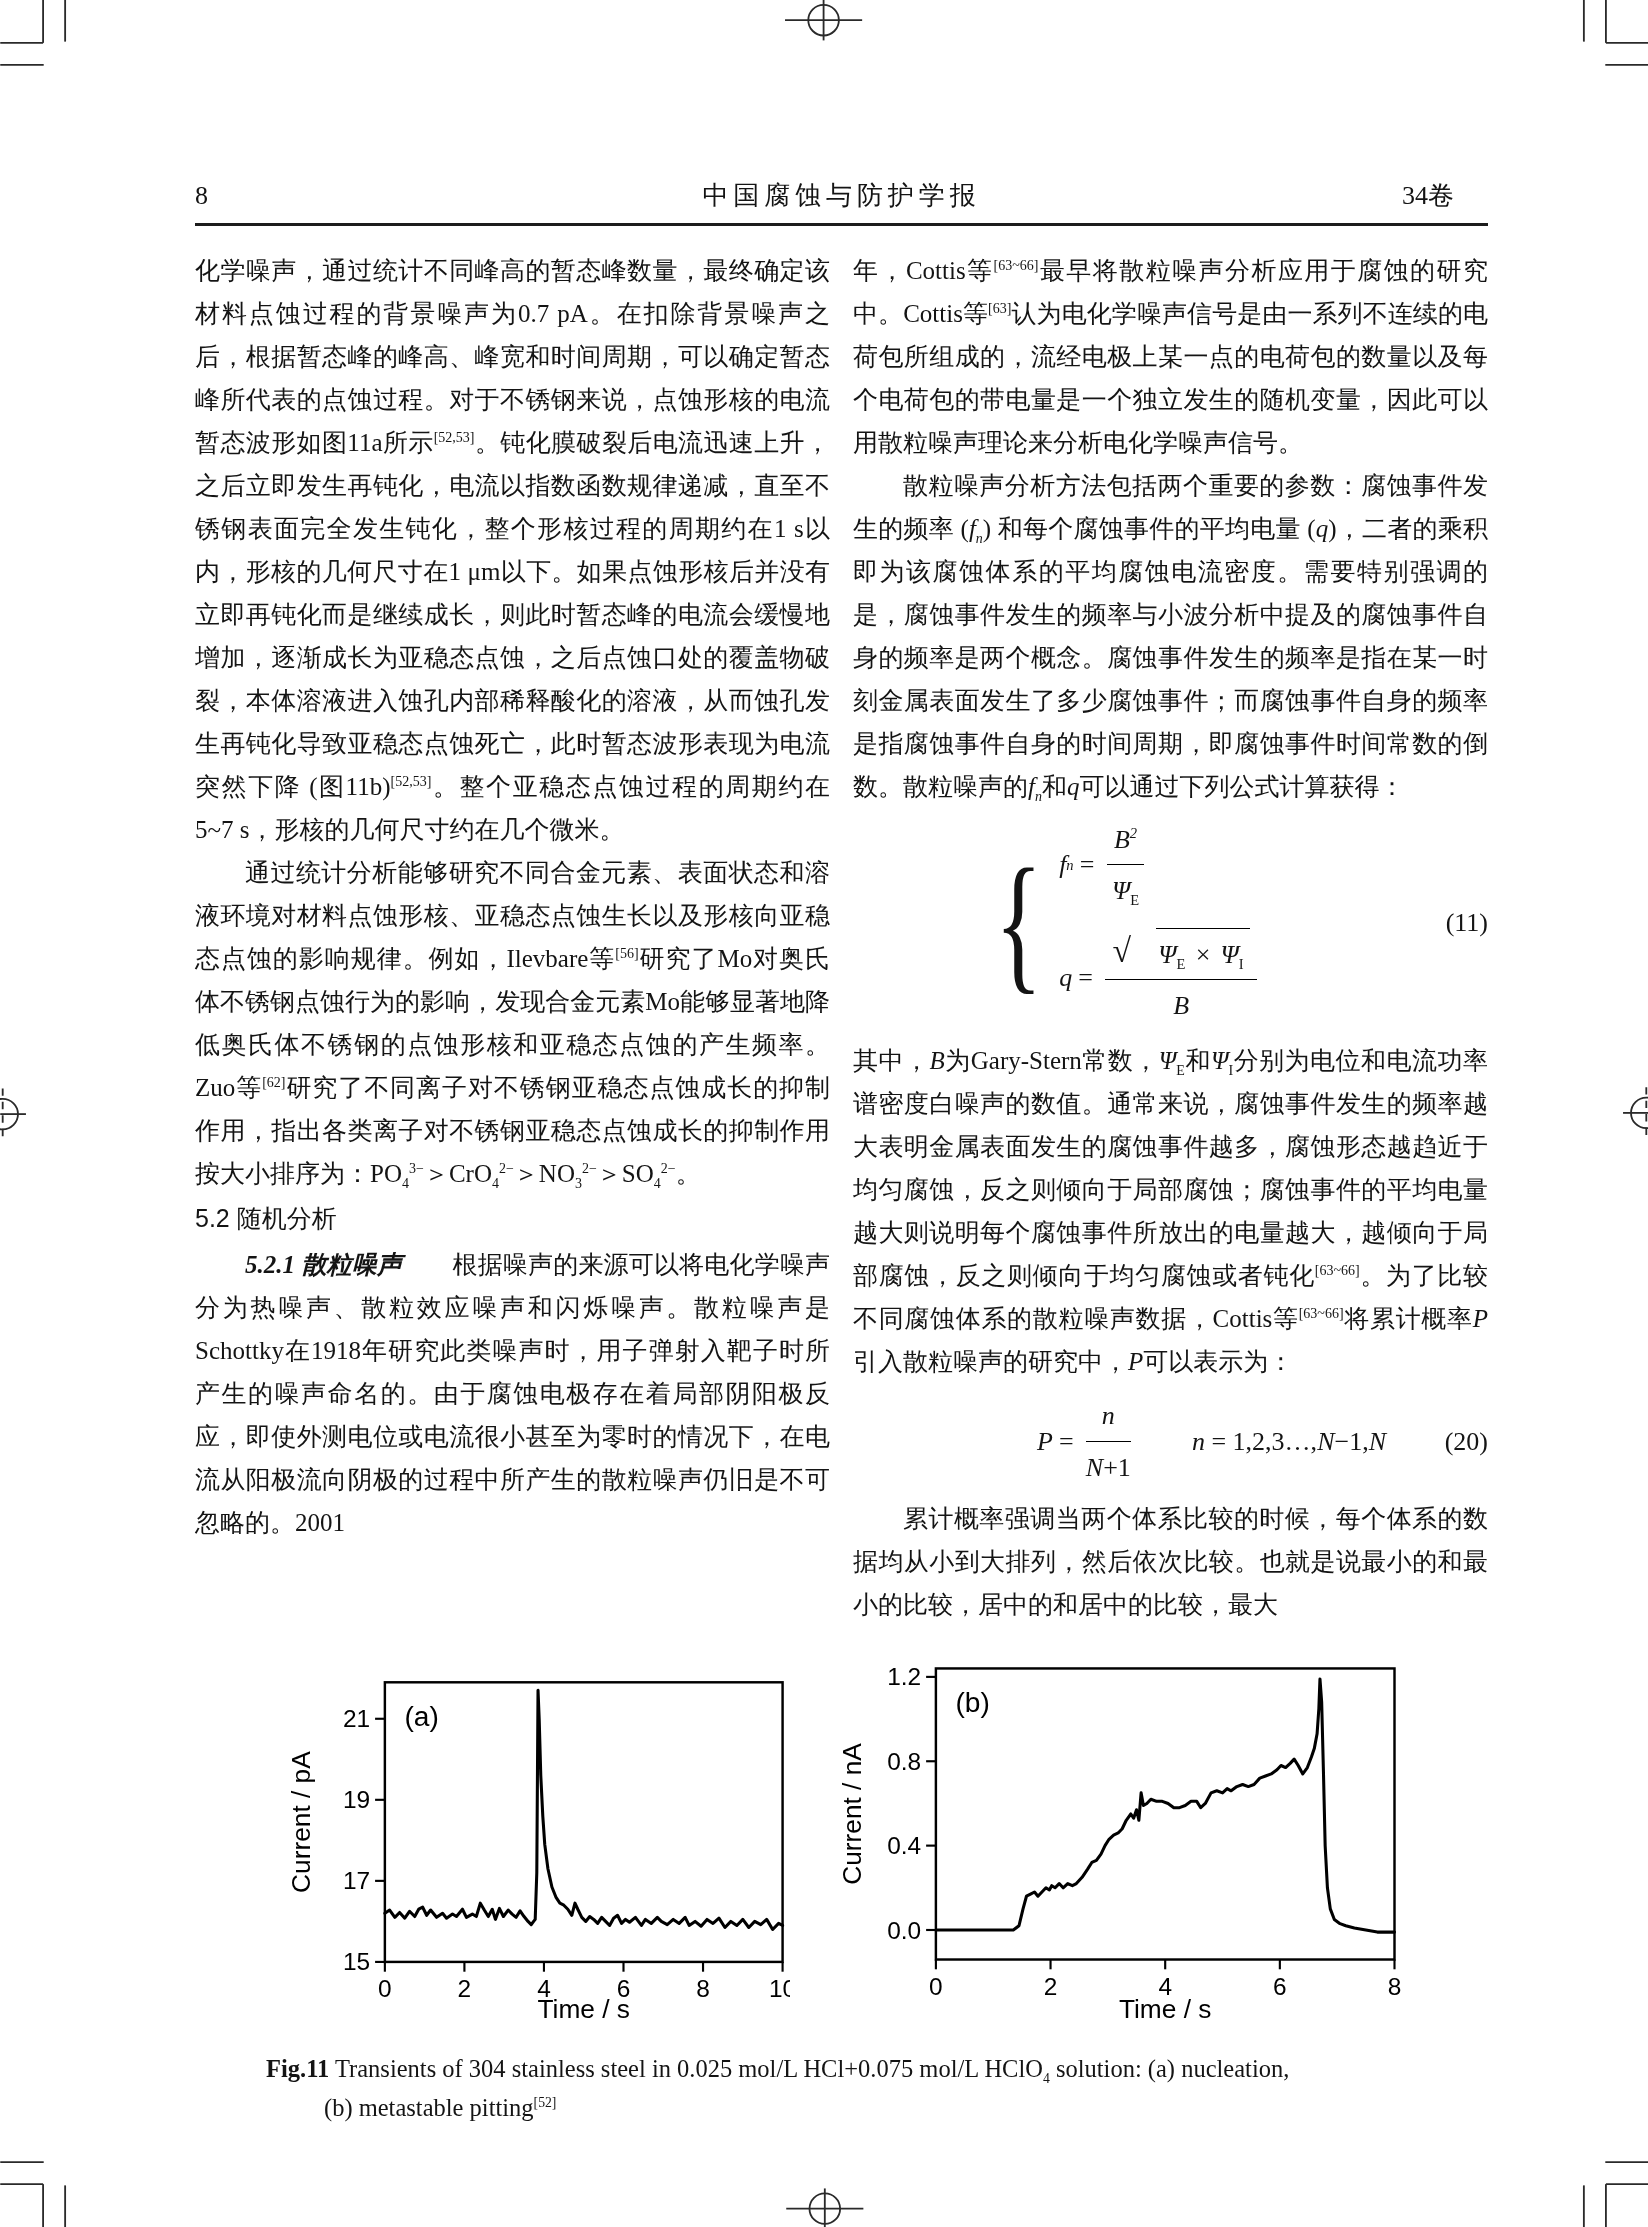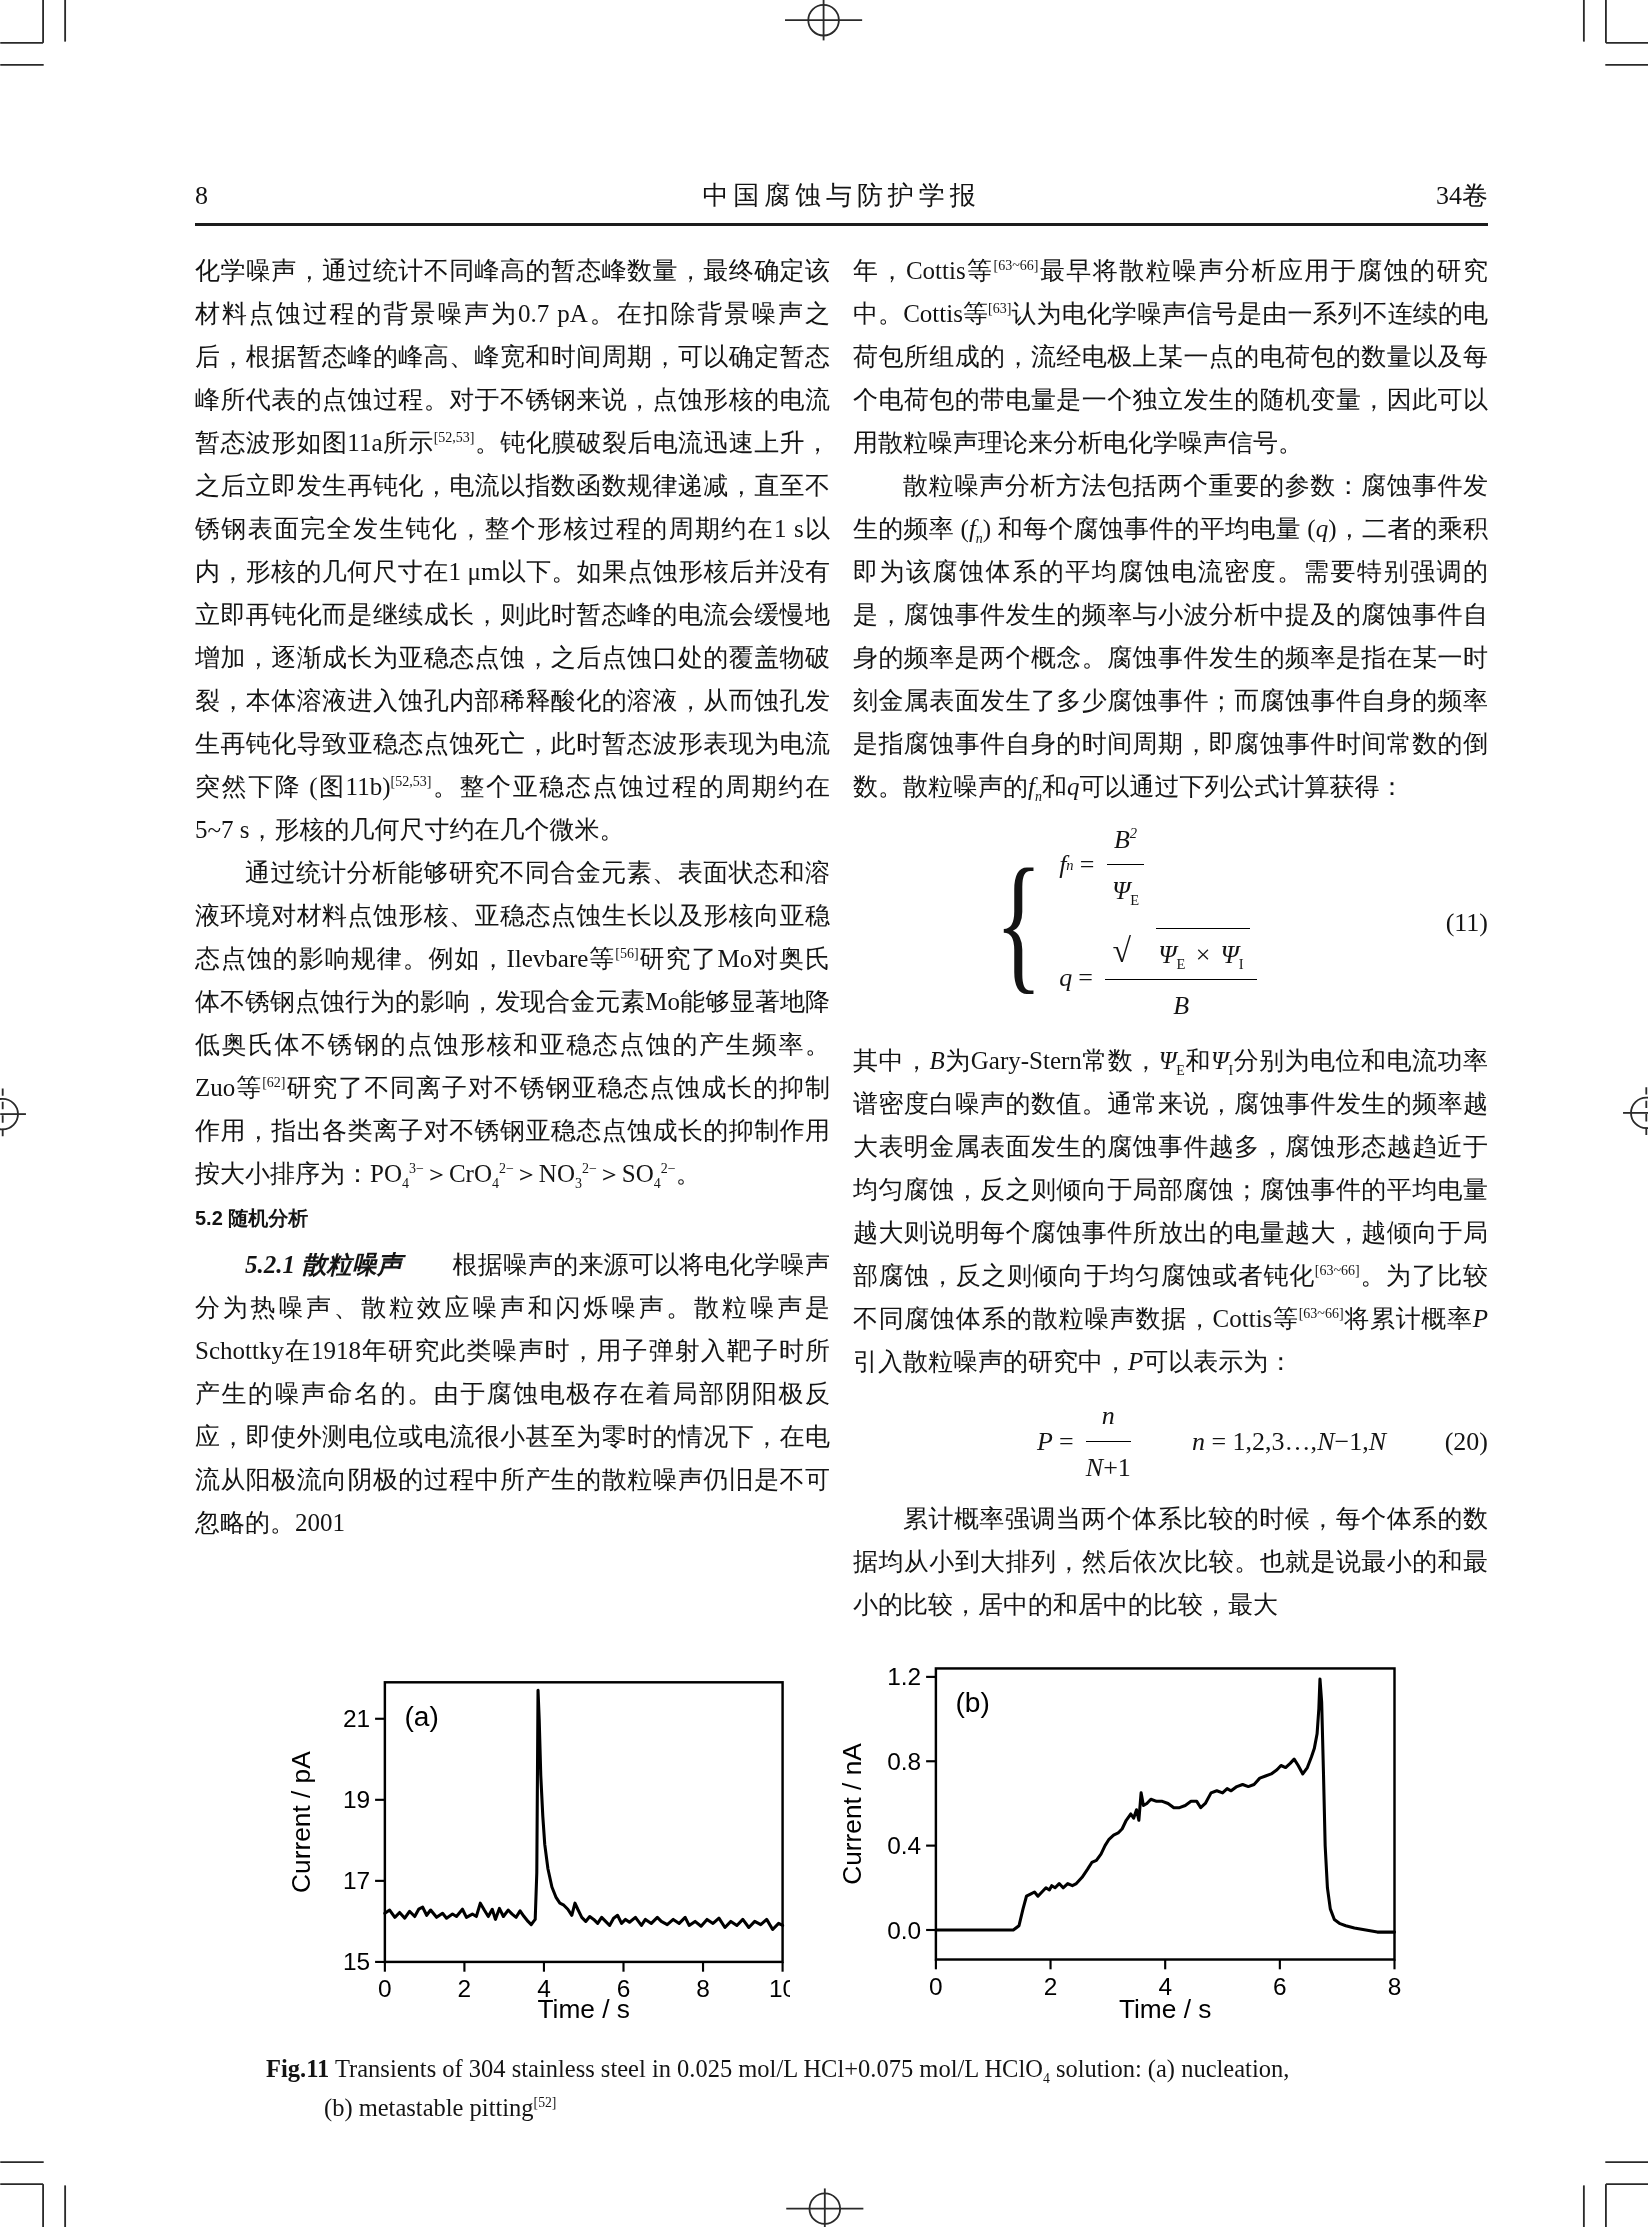--- a/index.html
+++ b/index.html
@@ -3,27 +3,27 @@
 <meta charset="utf-8">
 <style>
   html,body{margin:0;padding:0;background:#e8e8e8;}
   .page{position:relative;width:1649px;height:2227px;background:#ffffff;overflow:hidden;
         font-family:"Liberation Serif","DejaVu Serif",serif;color:#141414;}
   .marks{position:absolute;left:0;top:0;width:1649px;height:2227px;pointer-events:none;}
   .content{position:absolute;left:195px;top:178px;width:1293px;}
   .header-row{display:flex;align-items:baseline;font-size:26px;}
   .header-row .pageno{width:86px;}
   .header-row .jtitle{flex:1;text-align:center;letter-spacing:4.9px;}
-  .header-row .vol{width:86px;text-align:right;}
+  .header-row .vol{width:86px;text-align:left;}
   .rule{height:3.1px;background:#1c1c1c;margin-top:9.8px;}
   .columns{display:flex;gap:23px;margin-top:23px;}
   .col{width:635px;font-size:25px;line-height:43px;text-align:justify;}
   .para{margin:0;}
   .indent{text-indent:2em;}
-  .h52{font-family:"Liberation Sans","DejaVu Sans",sans-serif;font-weight:bold;font-size:20px;margin:2.4px 0;}
+  .h52{font-family:"Liberation Sans","DejaVu Sans",sans-serif;font-weight:normal;font-size:25px;margin:2.4px 0;}
   .k-sup{vertical-align:super;font-size:0.56em;line-height:0;}
   .k-sub{vertical-align:sub;font-size:0.56em;line-height:0;}
   .k-isub{vertical-align:sub;font-size:0.56em;line-height:0;font-style:italic;}
   .k-i{font-style:italic;}
   .k-b{font-weight:bold;}
   .k-bi{font-weight:bold;font-style:italic;}
   
   .eq11{display:flex;align-items:center;margin:9.8px 0 12.2px 0;}
   .eq11 .brace{font-size:153px;line-height:0.9;font-weight:400;transform:scaleX(0.65);margin-left:129px;}
   .eq-rows{display:flex;flex-direction:column;gap:16px;margin-left:3.7px;}

